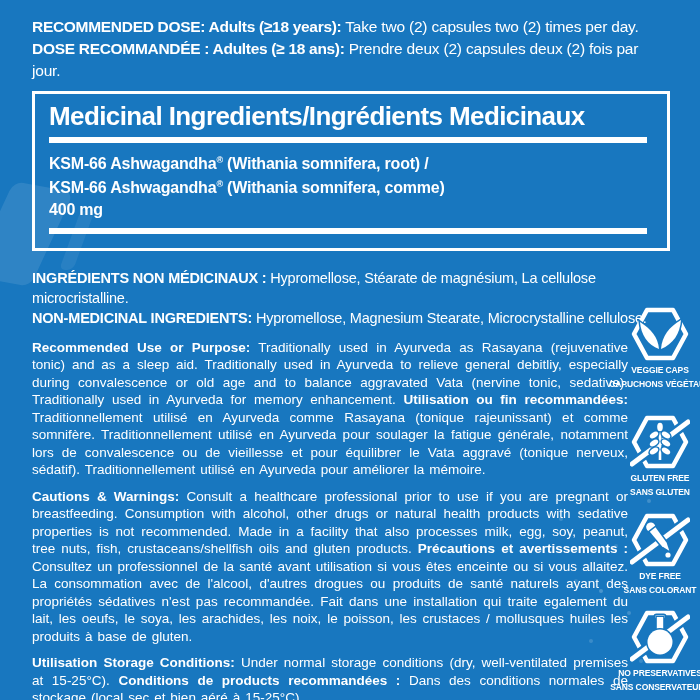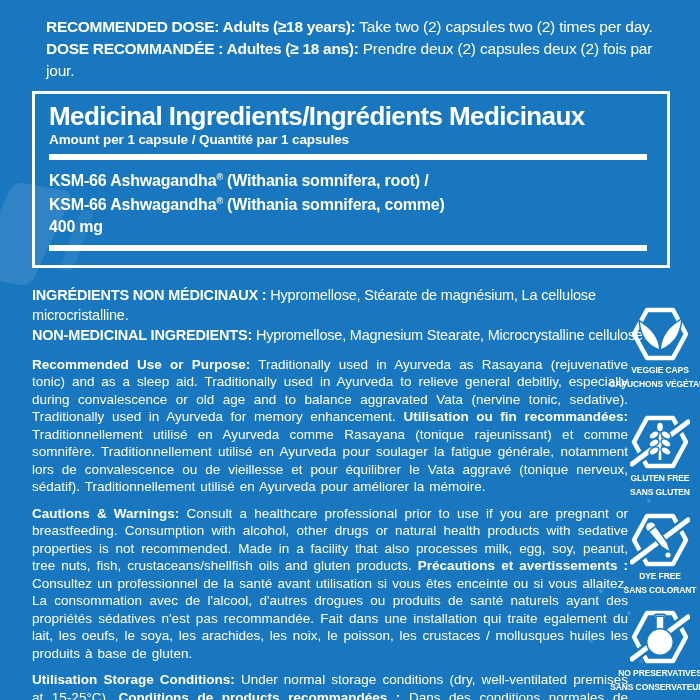--- a/index.html
+++ b/index.html
@@ -12,21 +12,21 @@
   .watermark{position:absolute;background:rgba(255,255,255,.10);pointer-events:none;}
   .wm1{left:-10px;top:186px;width:64px;height:96px;transform:skewX(-16deg) rotate(10deg);border-radius:10px;}
   .wm2{left:70px;top:210px;width:14px;height:60px;transform:skewX(-20deg);border-radius:6px;background:rgba(255,255,255,.07);}
   .speckles{position:absolute;left:0;top:0;width:2px;height:2px;border-radius:50%;
     background:rgba(255,255,255,.0);
     box-shadow:600px 590px 0 1px rgba(255,255,255,.22), 628px 612px 0 1px rgba(255,255,255,.18),
       590px 640px 0 1px rgba(255,255,255,.15), 560px 518px 0 1px rgba(255,255,255,.15),
       648px 500px 0 1px rgba(255,255,255,.18), 615px 545px 0 1px rgba(255,255,255,.12),
       575px 580px 0 1px rgba(255,255,255,.12), 640px 660px 0 1px rgba(255,255,255,.15);}
   
-  .dose{padding:16px 30px 0 32px;font-size:15.5px;line-height:22px;letter-spacing:-0.2px;margin-left:14px;}
+  .dose{padding:16px 30px 0 32px;font-size:15.5px;line-height:22px;letter-spacing:-0.2px;}
   .dose b{letter-spacing:-0.3px;}
   
   .med-box{border:3px solid #fff;margin:9px 30px 0 32px;padding:7px 20px 8px 14px;}
   .med-title{font-size:26px;font-weight:bold;letter-spacing:-0.6px;line-height:30px;white-space:nowrap;}
   .med-sub{font-size:13.5px;font-weight:bold;line-height:17px;letter-spacing:-0.1px;}
   .bar{height:6px;background:#fff;margin:6px 0;}
   .ing-row{display:flex;justify-content:space-between;align-items:flex-start;
     font-size:16px;font-weight:bold;line-height:21px;letter-spacing:-0.2px;padding:1px 0 2px 0;flex-direction:column;}
   .reg{font-size:9px;vertical-align:super;}
   
@@ -49,21 +49,20 @@
 <div class="watermark wm2"></div>
 <div class="speckles"></div>
 
 <div class="dose">
   <div><b>RECOMMENDED DOSE: Adults (≥18 years):</b><span> Take two (2) capsules two (2) times per day.</span></div>
   <div><b>DOSE RECOMMANDÉE : Adultes (≥ 18 ans):</b><span> Prendre deux (2) capsules deux (2) fois par jour.</span></div>
 </div>
 
 <div class="med-box">
   <div class="med-title">Medicinal Ingredients/Ingrédients Medicinaux</div>
-  <div class="med-sub">Amount per 1 capsule / Quantité par 1 capsules</div>
   <div class="bar"></div>
   <div class="ing-row">
     <div>
       <div><span>KSM-66 Ashwagandha</span><span class="reg">®</span><span> (Withania somnifera, root) /</span></div>
       <div><span>KSM-66 Ashwagandha</span><span class="reg">®</span><span> (Withania somnifera, comme)</span></div>
     </div>
     <div>400 mg</div>
   </div>
   <div class="bar"></div>
 </div>

